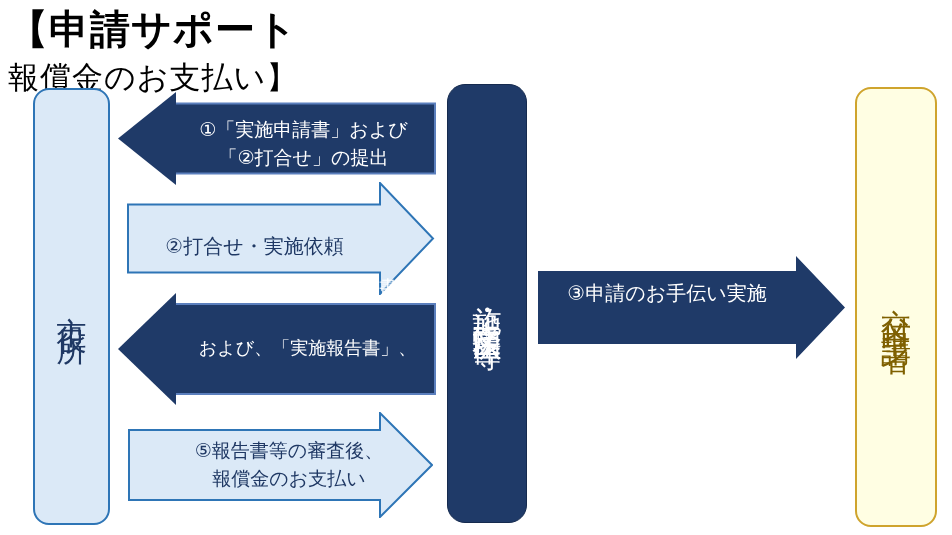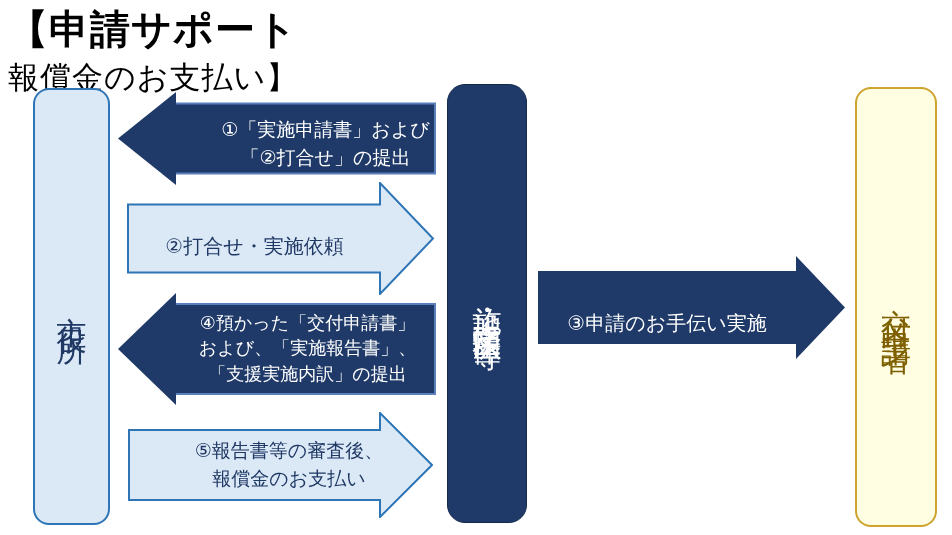--- a/index.html
+++ b/index.html
@@ -25,27 +25,27 @@
   .arrow{position:absolute;}
   .arrow svg{position:absolute;left:0;top:0;display:block;}
   .arrow-text{position:absolute;display:flex;flex-direction:column;align-items:center;justify-content:center;text-align:center;white-space:nowrap;}
   .arrow-text.dark{color:#ffffff;}
   .arrow-text.light{color:#1f3864;}
   .fill-dark{fill:#1f3a68;}
   .body-dark{fill:#1f3a68;stroke:#5b7fbd;stroke-width:2px;}
   .pent-light{fill:#dbe9f7;stroke:#2e75b6;stroke-width:2px;stroke-linejoin:miter;}
 
   .arrow1{left:118px;top:92px;width:319px;height:93px;}
-  .arrow1 .arrow-text{left:80px;top:11px;width:255px;height:81px;font-size:19px;line-height:1.45;}
+  .arrow1 .arrow-text{left:58px;top:11px;width:255px;height:81px;font-size:19px;line-height:1.45;}
   .arrow2{left:127px;top:182px;width:308px;height:113px;}
   .arrow2 .arrow-text{left:2px;top:22px;width:251px;height:69px;font-size:20px;margin-top:8px;}
   .arrow3{left:538px;top:256px;width:308px;height:103px;}
-  .arrow3 .arrow-text{left:0;top:31px;width:258px;height:73px;font-size:20px;}
+  .arrow3 .arrow-text{left:0;top:1px;width:258px;height:73px;font-size:20px;}
   .arrow4{left:118px;top:293px;width:319px;height:112px;}
-  .arrow4 .arrow-text{left:62px;top:11px;width:255px;height:90px;font-size:18px;line-height:1.42;}
+  .arrow4 .arrow-text{left:62px;top:11px;width:255px;height:90px;font-size:18px;line-height:1.42;gap:36px;}
   .arrow5{left:128px;top:412px;width:305px;height:106px;}
   .arrow5 .arrow-text{left:2px;top:18px;width:250px;height:70px;font-size:19px;line-height:1.45;margin-left:34px;}
 </style>
 </head>
 <body>
 
 <div class="stage">
 
   <div class="title">
     <span class="title-strong">【申請サポート</span>

